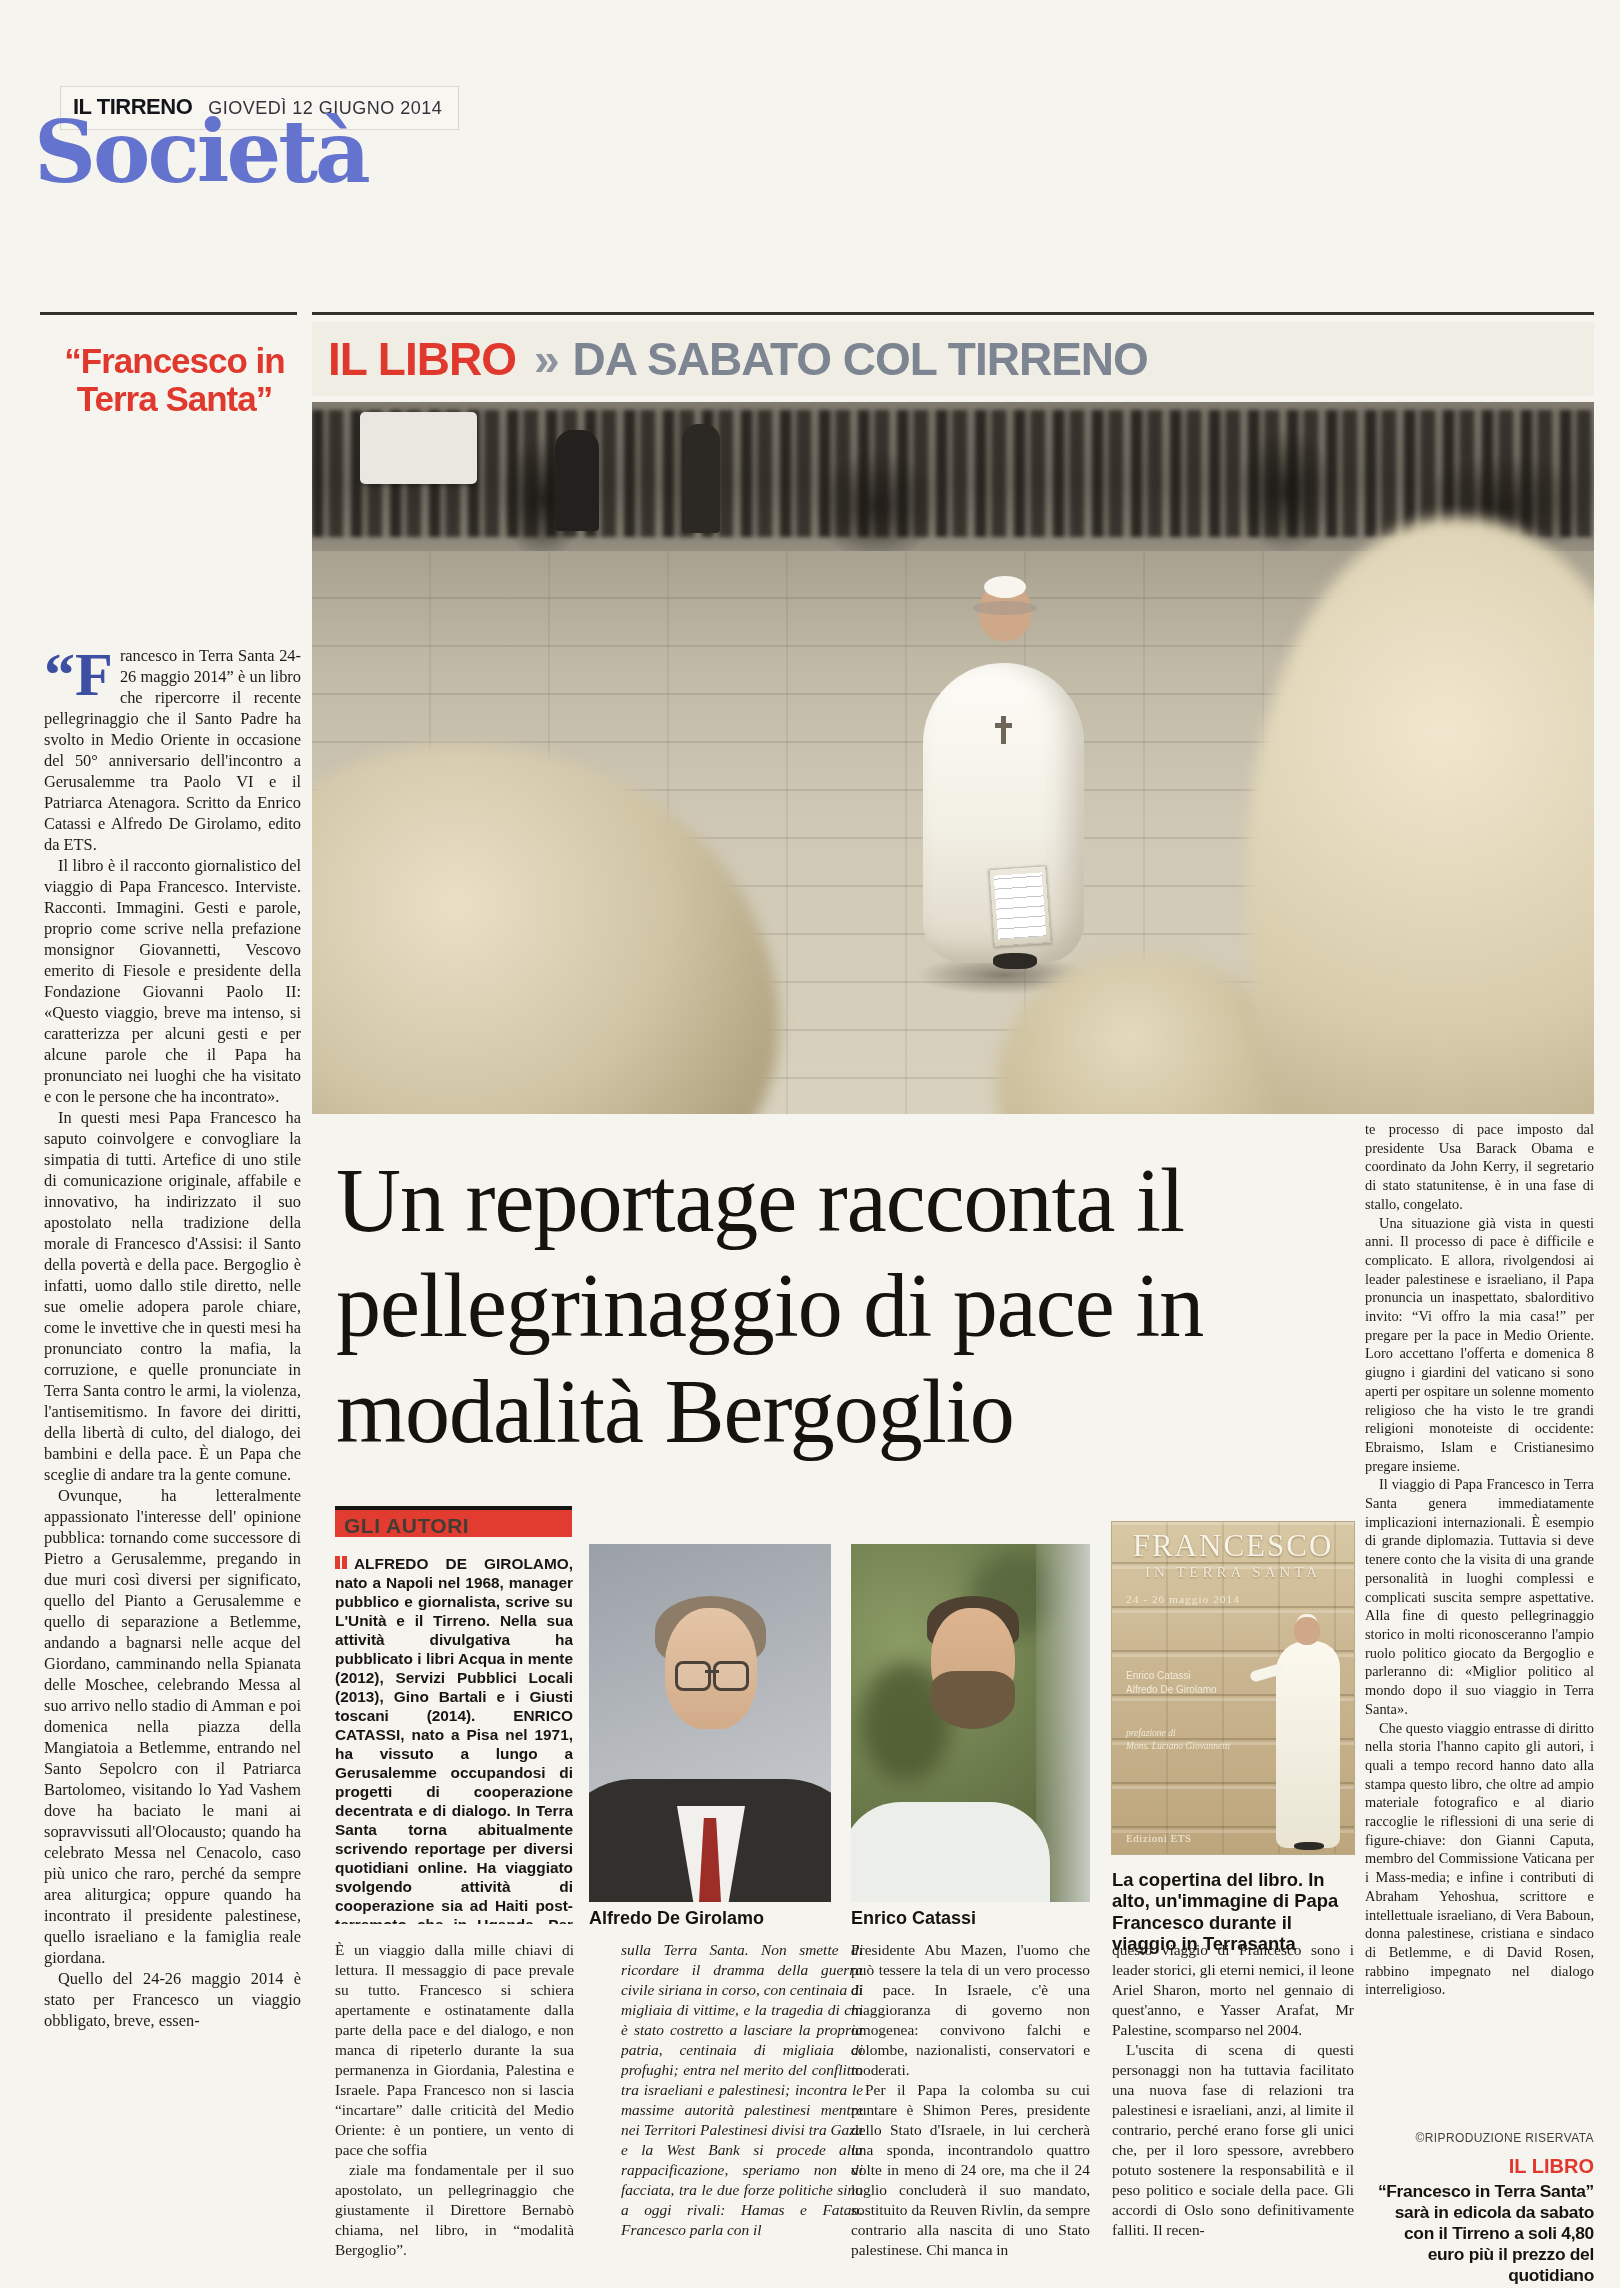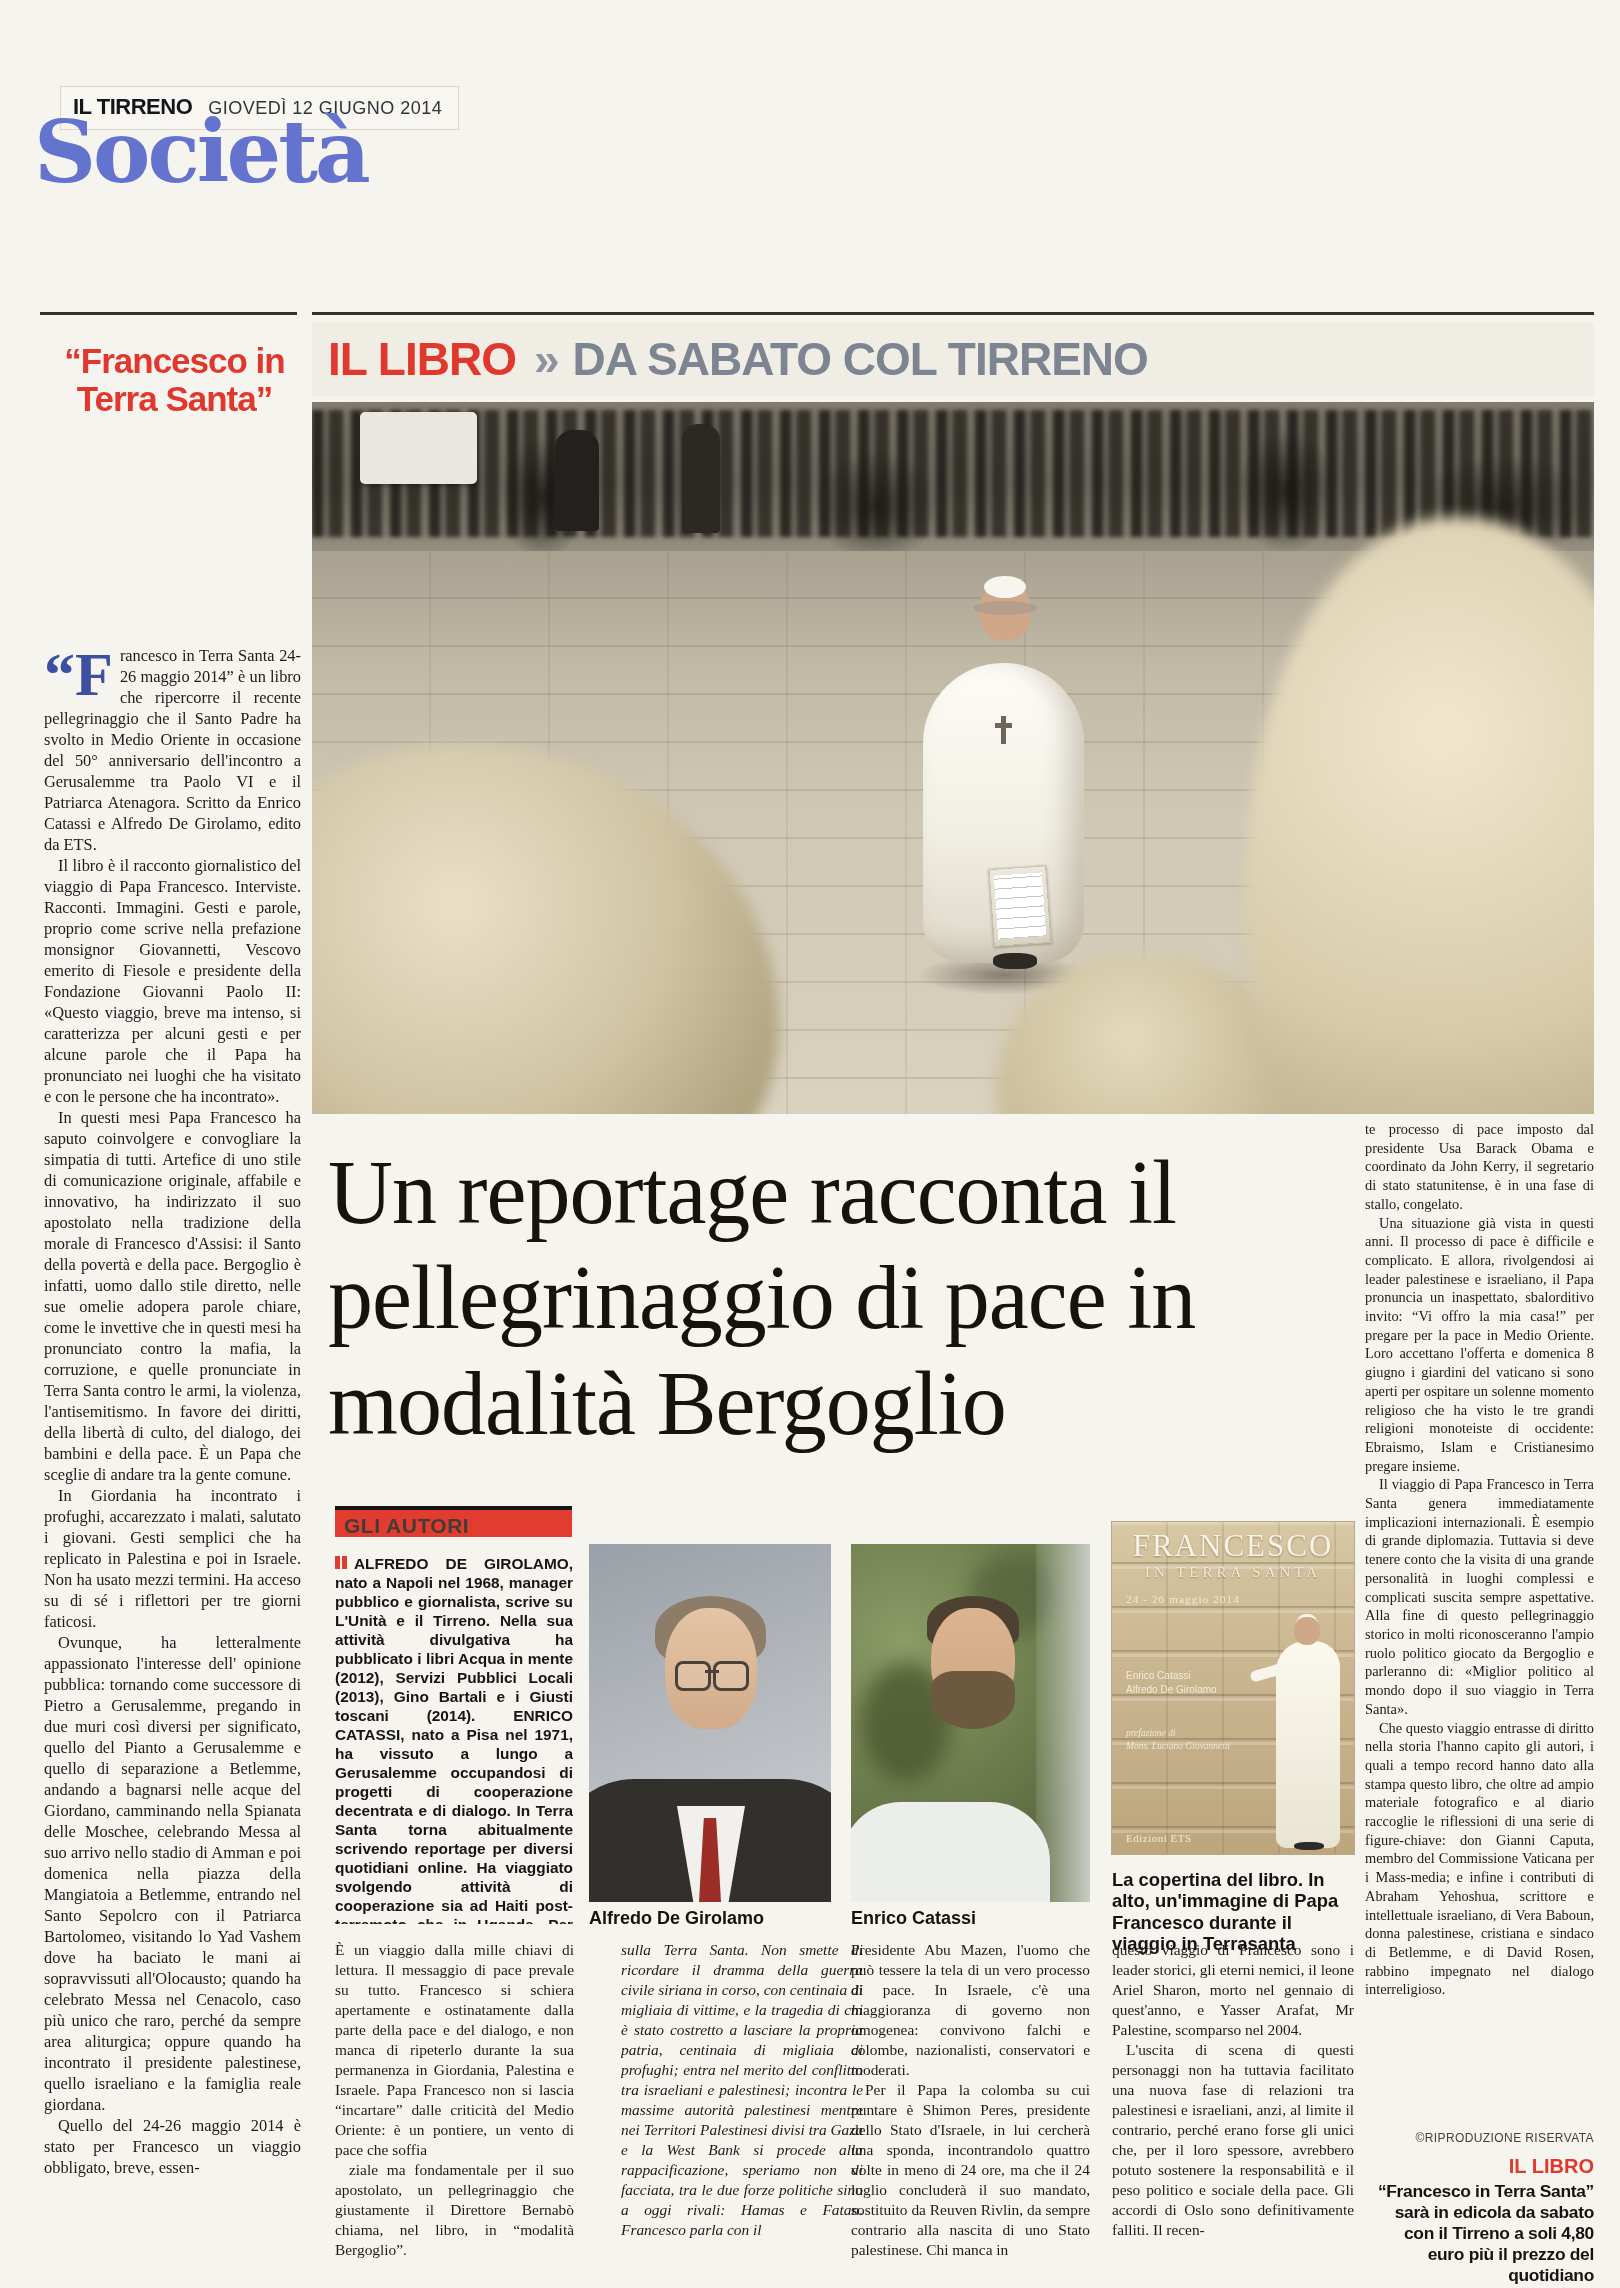--- a/index.html
+++ b/index.html
@@ -186,26 +186,25 @@
   </div>
   <div class="mp-stone-left"></div>
   <div class="mp-stone-right2"></div>
   <div class="mp-stone-right"></div>
 </div>
 
 <div class="abs bodycol colA">
   <p><span class="dropcap">“F</span><span>rancesco in Terra Santa 24-26 maggio 2014” è un libro che ripercorre il recente pellegrinaggio che il Santo Padre ha svolto in Medio Oriente in occasione del 50° anniversario dell'incontro a Gerusalemme tra Paolo VI e il Patriarca Atenagora. Scritto da Enrico Catassi e Alfredo De Girolamo, edito da ETS.</span></p>
   <p>Il libro è il racconto giornalistico del viaggio di Papa Francesco. Interviste. Racconti. Immagini. Gesti e parole, proprio come scrive nella prefazione monsignor Giovannetti, Vescovo emerito di Fiesole e presidente della Fondazione Giovanni Paolo II: «Questo viaggio, breve ma intenso, si caratterizza per alcuni gesti e per alcune parole che il Papa ha pronunciato nei luoghi che ha visitato e con le persone che ha incontrato».</p>
   <p>In questi mesi Papa Francesco ha saputo coinvolgere e convogliare la simpatia di tutti. Artefice di uno stile di comunicazione originale, affabile e innovativo, ha indirizzato il suo apostolato nella tradizione della morale di Francesco d'Assisi: il Santo della povertà e della pace. Bergoglio è infatti, uomo dallo stile diretto, nelle sue omelie adopera parole chiare, come le invettive che in questi mesi ha pronunciato contro la mafia, la corruzione, e quelle pronunciate in Terra Santa contro le armi, la violenza, l'antisemitismo. In favore dei diritti, della libertà di culto, del dialogo, dei bambini e della pace. È un Papa che sceglie di andare tra la gente comune.</p>
-  <p>In Giordania ha incontrato i profughi, accarezzato i malati, salutato i giovani. Gesti semplici che ha replicato in Palestina e poi in Israele. Non ha usato mezzi termini. Ha acceso su di sé i riflettori per tre giorni faticosi.</p>
   <p>Ovunque, ha letteralmente appassionato l'interesse dell' opinione pubblica: tornando come successore di Pietro a Gerusalemme, pregando in due muri così diversi per significato, quello del Pianto a Gerusalemme e quello di separazione a Betlemme, andando a bagnarsi nelle acque del Giordano, camminando nella Spianata delle Moschee, celebrando Messa al suo arrivo nello stadio di Amman e poi domenica nella piazza della Mangiatoia a Betlemme, entrando nel Santo Sepolcro con il Patriarca Bartolomeo, visitando lo Yad Vashem dove ha baciato le mani ai sopravvissuti all'Olocausto; quando ha celebrato Messa nel Cenacolo, caso più unico che raro, perché da sempre area aliturgica; oppure quando ha incontrato il presidente palestinese, quello israeliano e la famiglia reale giordana.</p>
   <p>Quello del 24-26 maggio 2014 è stato per Francesco un viaggio obbligato, breve, essen-</p>
 </div>
 
-<h1 class="abs headline" style="margin:0;font-weight:normal;">Un reportage racconta il pellegrinaggio di pace in modalità Bergoglio</h1>
+<h1 class="abs headline" style="margin:8px;font-weight:normal;">Un reportage racconta il pellegrinaggio di pace in modalità Bergoglio</h1>
 
 <div class="abs authors-heading">GLI AUTORI</div>
 <div class="abs bios">
   <span class="bios-marker"></span><span class="bios-marker"></span><span>ALFREDO DE GIROLAMO, nato a Napoli nel 1968, manager pubblico e giornalista, scrive su L'Unità e il Tirreno. Nella sua attività divulgativa ha pubblicato i libri Acqua in mente (2012), Servizi Pubblici Locali (2013), Gino Bartali e i Giusti toscani (2014). ENRICO CATASSI, nato a Pisa nel 1971, ha vissuto a lungo a Gerusalemme occupandosi di progetti di cooperazione decentrata e di dialogo. In Terra Santa torna abitualmente scrivendo reportage per diversi quotidiani online. Ha viaggiato svolgendo attività di cooperazione sia ad Haiti post-terremoto che in Uganda. Per ETS gli autori hanno curato i libri: Gerusalemme ultimo viaggio (2009), Kibbutz 3000 (2011), Israele 2013 (2013).</span>
 </div>
 
 <div class="abs bodycol col-cont colB">
   <p>È un viaggio dalla mille chiavi di lettura. Il messaggio di pace prevale su tutto. Francesco si schiera apertamente e ostinatamente dalla parte della pace e del dialogo, e non manca di ripeterlo durante la sua permanenza in Giordania, Palestina e Israele. Papa Francesco non si lascia “incartare” dalle criticità del Medio Oriente: è un pontiere, un vento di pace che soffia</p>
   <p>ziale ma fondamentale per il suo apostolato, un pellegrinaggio che giustamente il Direttore Bernabò chiama, nel libro, in “modalità Bergoglio”.</p>
 </div>

